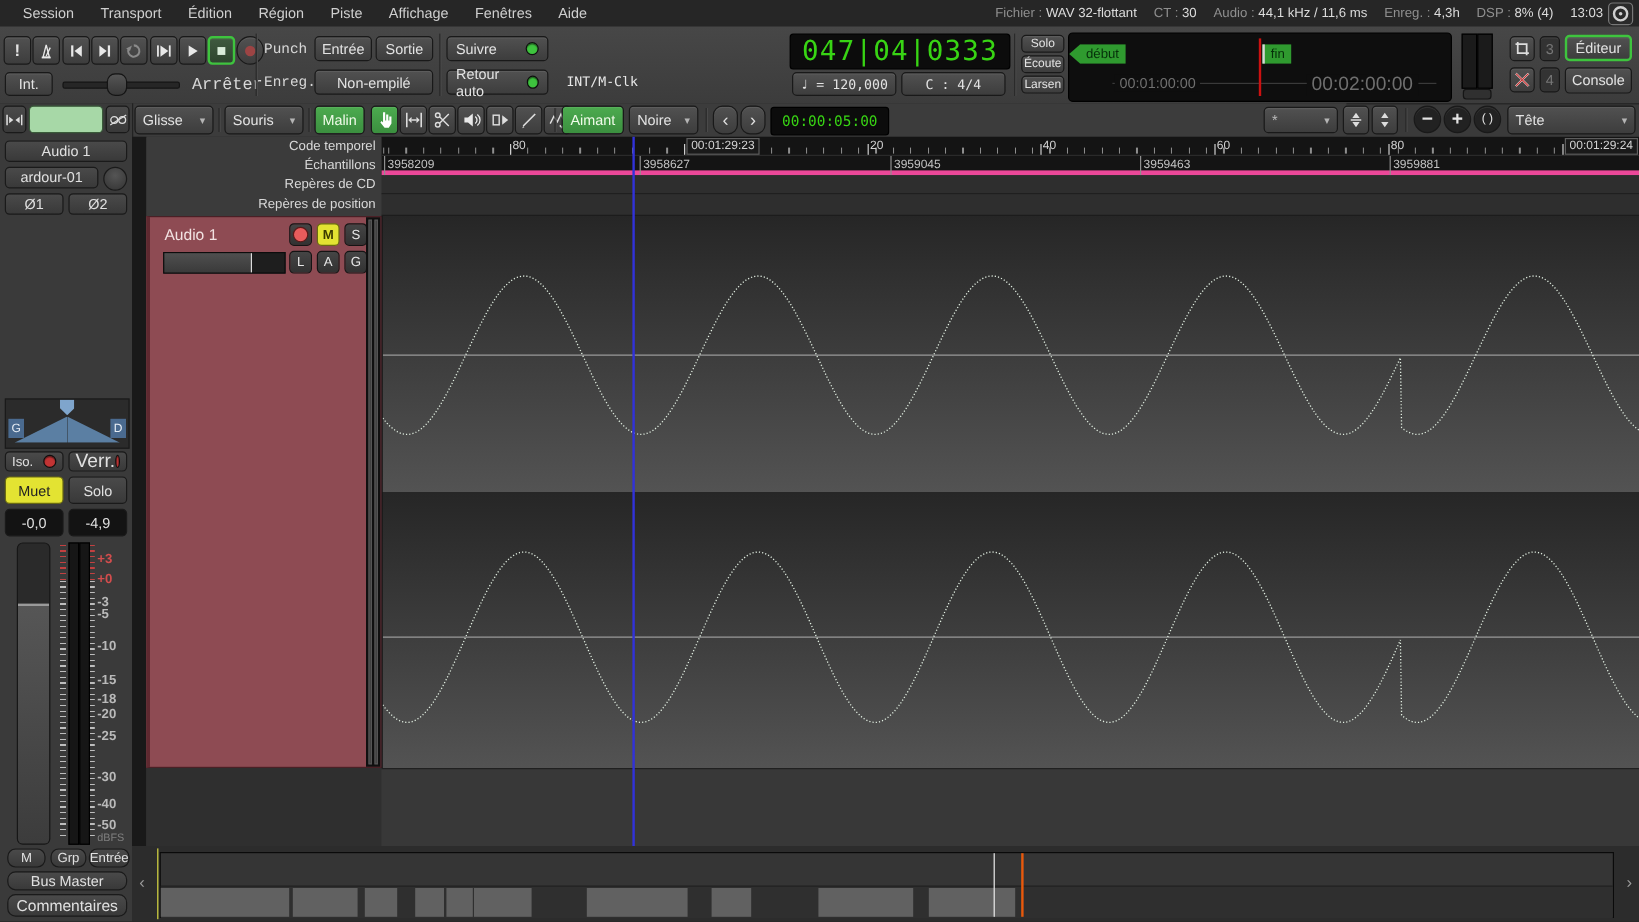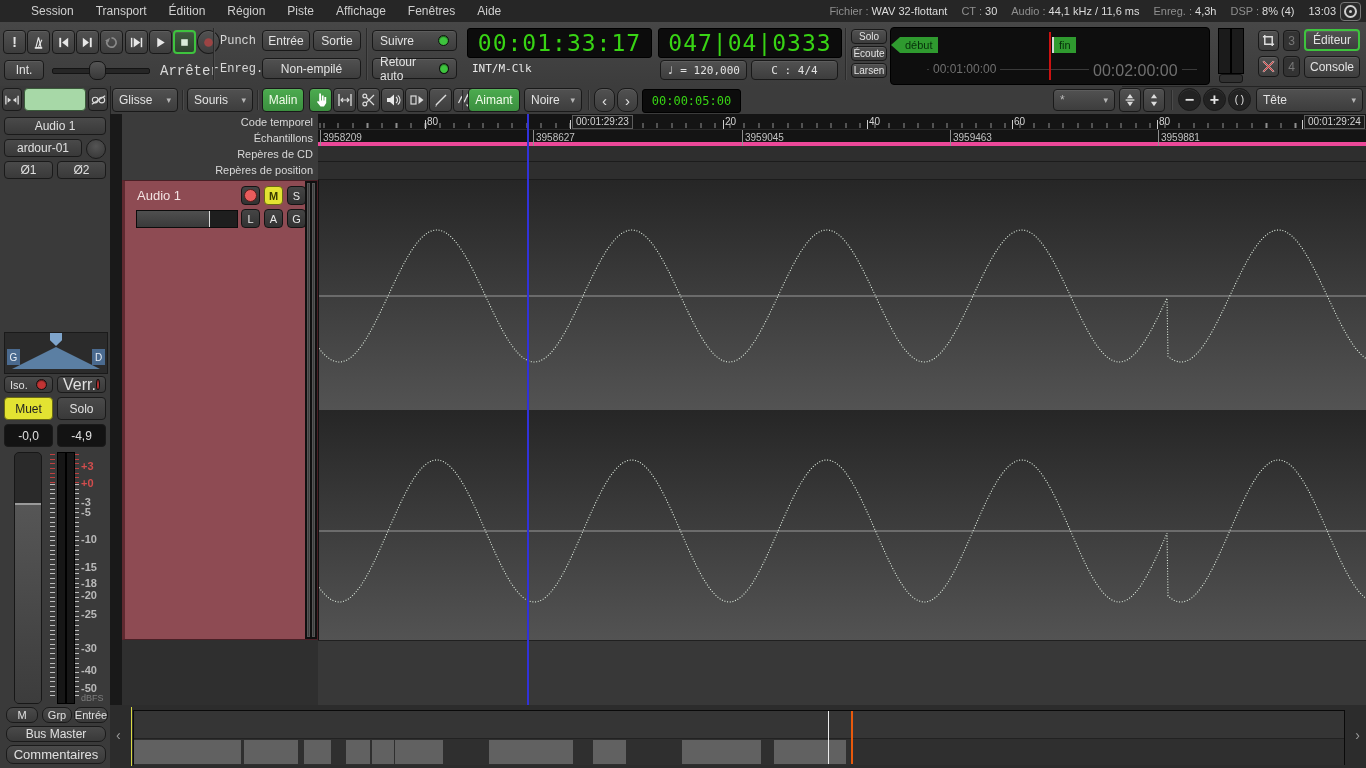--- a/index.html
+++ b/index.html
@@ -1,21 +1,21 @@
 <!DOCTYPE html>
 <html><head>
 <meta charset="utf-8">
 <style>
   html,body{margin:0;padding:0;background:#222;}
   #app{position:relative;width:1366px;height:768px;background:#3a3a3a;overflow:hidden;
        font-family:"Liberation Sans",sans-serif;color:#ddd;-webkit-user-select:none;}
   .abs{position:absolute;}
   
   #menubar{position:absolute;left:0;top:0;width:1366px;height:22px;background:#262626;border-bottom:1px solid #161616;display:flex;align-items:center;}
-  #menu-items{display:flex;gap:0;padding-left:20px;}
+  #menu-items{display:flex;gap:0;padding-left:8px;}
   .menu-item{padding:0 11px;font-size:12px;color:#cfcfcf;line-height:22px;}
   #menu-status{position:absolute;right:30px;top:0;height:22px;display:flex;gap:14px;align-items:center;font-size:11px;}
   .st-label{color:#8f8f8f;} .st-val{color:#dcdcdc;}
   #rec-indicator{position:absolute;right:5px;top:2px;width:19px;height:17px;background:#2a2a2a;border:1px solid #777;border-radius:4px;display:flex;align-items:center;justify-content:center;}
   #rec-indicator .ring{width:9px;height:9px;border:2px solid #cfcfcf;border-radius:50%;display:flex;align-items:center;justify-content:center;}
   #rec-indicator .dot{width:3px;height:3px;background:#cfcfcf;border-radius:50%;}
   
   #transport{position:absolute;left:0;top:22px;width:1366px;height:64px;background:linear-gradient(#474747,#3c3c3c);border-bottom:1px solid #242424;}
   .btn{position:absolute;display:flex;align-items:center;justify-content:center;background:linear-gradient(#515151,#3d3d3d);border:1px solid #191919;border-radius:4px;color:#e3e3e3;font-size:12px;box-shadow:inset 0 1px 0 rgba(255,255,255,.07);box-sizing:border-box;}
   .btn.green{background:linear-gradient(#4cab4f,#3b8f3f);color:#f0fbe9;}
@@ -165,21 +165,20 @@
     <div class="btn" style="left:262px;top:36px;width:99px;height:21px;">Non-empilé</div>
     <div class="vsep" style="left:366px;top:6px;height:52px;"></div>
     <div class="btn" style="left:372px;top:8px;width:85px;height:21px;padding:0 7px;justify-content:space-between;">
       <span>Suivre</span>
         <span class="led g"></span>
     </div>
     <div class="btn" style="left:372px;top:36px;width:85px;height:21px;padding:0 7px;justify-content:space-between;">
       <span>Retour auto</span>
         <span class="led g"></span>
     </div>
-    <div class="clock mono" style="left:467px;top:6px;width:183px;height:28px;font-size:23px;letter-spacing:1px;">00:01:33:17</div>
     <div class="lab mono" style="left:472px;top:40px;font-size:11px;color:#e8e8e8;">INT/M-Clk</div>
     <div class="clock mono" style="left:658px;top:6px;width:182px;height:28px;font-size:23px;letter-spacing:1px;">047|04|0333</div>
     <div class="btn mono" style="left:660px;top:38px;width:87px;height:20px;font-size:11px;">♩ = 120,000</div>
     <div class="btn mono" style="left:751px;top:38px;width:87px;height:20px;font-size:11px;">C : 4/4</div>
     <div class="vsep" style="left:845px;top:6px;height:52px;"></div>
     <div class="btn" style="left:851px;top:7px;width:36px;height:15px;font-size:10px;">Solo</div>
     <div class="btn" style="left:851px;top:24px;width:36px;height:15px;font-size:10px;">Écoute</div>
     <div class="btn" style="left:851px;top:41px;width:36px;height:15px;font-size:10px;">Larsen</div>
 
     <div class="abs" style="left:890px;top:5px;width:318px;height:56px;background:#0e0e0e;border:1px solid #000;border-radius:4px;">

